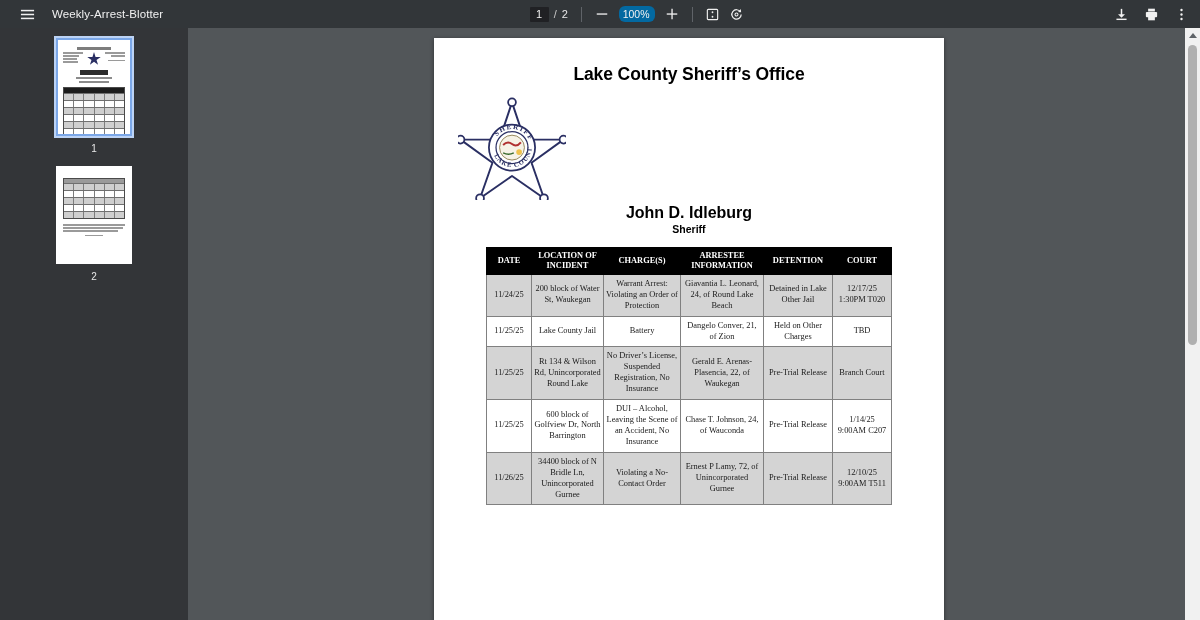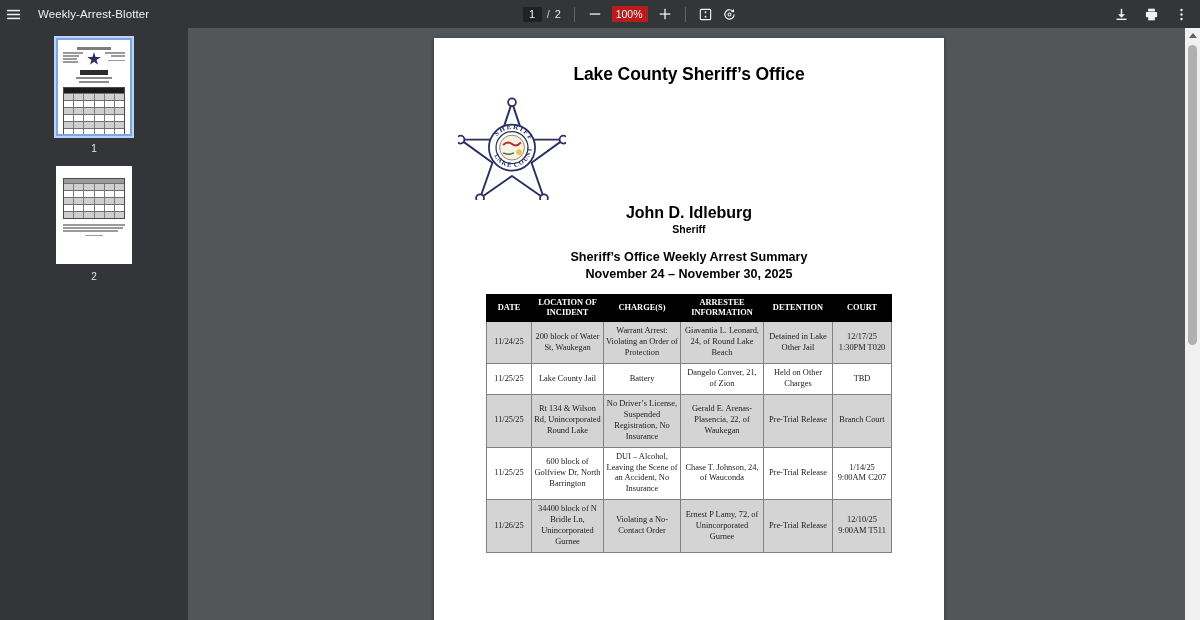--- a/index.html
+++ b/index.html
@@ -13,21 +13,21 @@
   
   #toolbar {
     position: absolute; top: 0; left: 0;
     width: 1200px; height: 28px;
     background: #323639;
     display: flex; align-items: center;
     color: #f1f1f1;
     font-size: 11px;
     z-index: 20;
   }
-  .tb-left { display: flex; align-items: center; padding-left: 4px; flex: 0 0 auto; }
+  .tb-left { display: flex; align-items: center; padding-left: 18px; flex: 0 0 auto; }
   .tb-center { flex: 1 1 auto; display: flex; align-items: center; justify-content: center; }
   .tb-right { display: flex; align-items: center; padding-right: 10px; flex: 0 0 auto; gap: 12px; }
 
   .icon-btn {
     width: 18px; height: 18px;
     display: flex; align-items: center; justify-content: center;
     cursor: pointer; border-radius: 2px;
   }
   .icon-btn svg { display: block; }
 
@@ -53,25 +53,25 @@
   #page-count { color: #e8e8e8; min-width: 8px; }
 
   .divider {
     width: 1px; height: 15px;
     background: #5f6368;
     margin: 0 11px;
   }
 
   .zoom-group { display: flex; align-items: center; gap: 8px; }
   #zoom-value {
-    background: #b91c1c;
+    background: #0369a1;
     color: #f1f1f1;
     font-size: 10.5px;
     padding: 2px 5px 2px 4px;
-    border-radius: 1px;
+    border-radius: 6px;
     min-width: 31px;
     text-align: center;
   }
 
   
   #sidebar {
     position: absolute; top: 28px; left: 0;
     width: 188px; height: 592px;
     background: #333538;
     overflow: hidden;
@@ -513,24 +513,20 @@
           <text font-family="Liberation Serif, serif" font-size="7.4" font-weight="bold" fill="#2a2f63" letter-spacing="1.1">
             <textPath href="#arcBot" startOffset="13%">LAKE COUNTY, IL</textPath>
           </text>
         </svg>
       </div>
 
     </div>
 
     <div class="sheriff-name">John D. Idleburg</div>
     <div class="sheriff-role">Sheriff</div>
-    <div class="summary-line">
-      <div>Sheriff’s Office Weekly Arrest Summary</div>
-      <div>November 24 – November 30, 2025</div>
-    </div>
 
     <table class="arrests">
       <colgroup>
         <col class="c-date">
           <col class="c-loc">
           <col class="c-chg">
         <col class="c-arr">
           <col class="c-det">
           <col class="c-crt">
       </colgroup>

